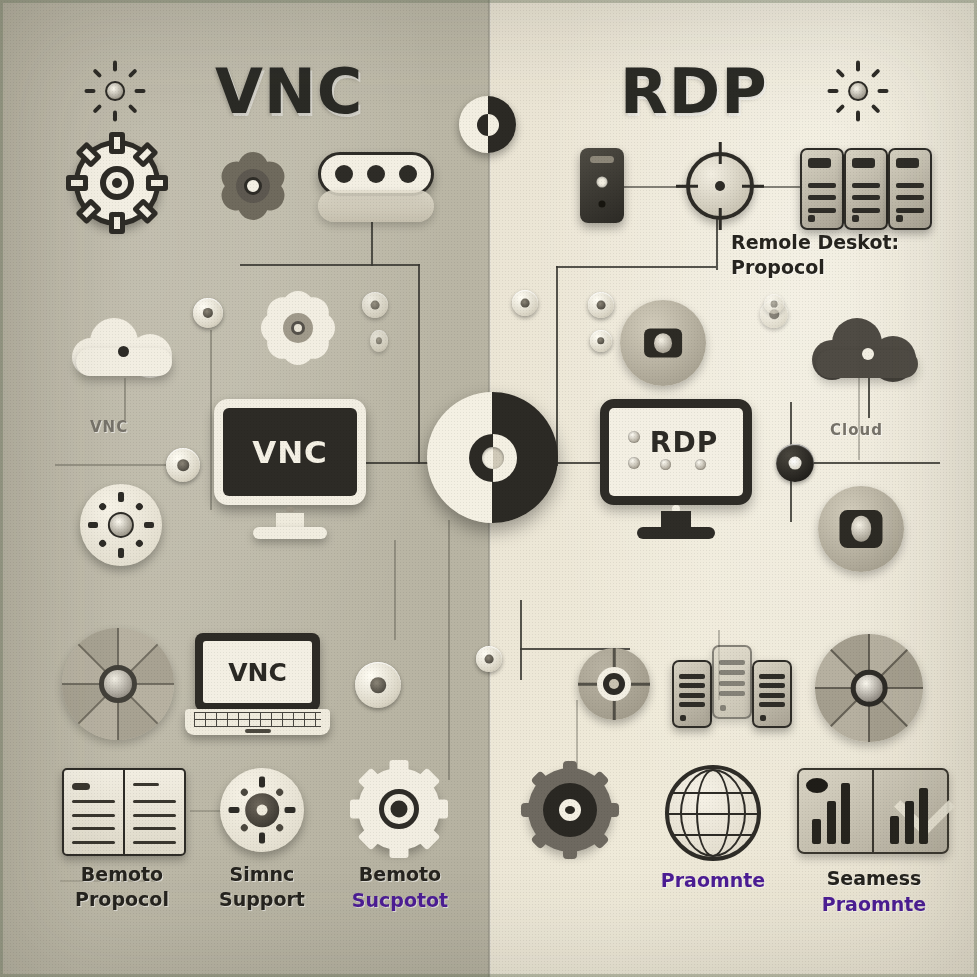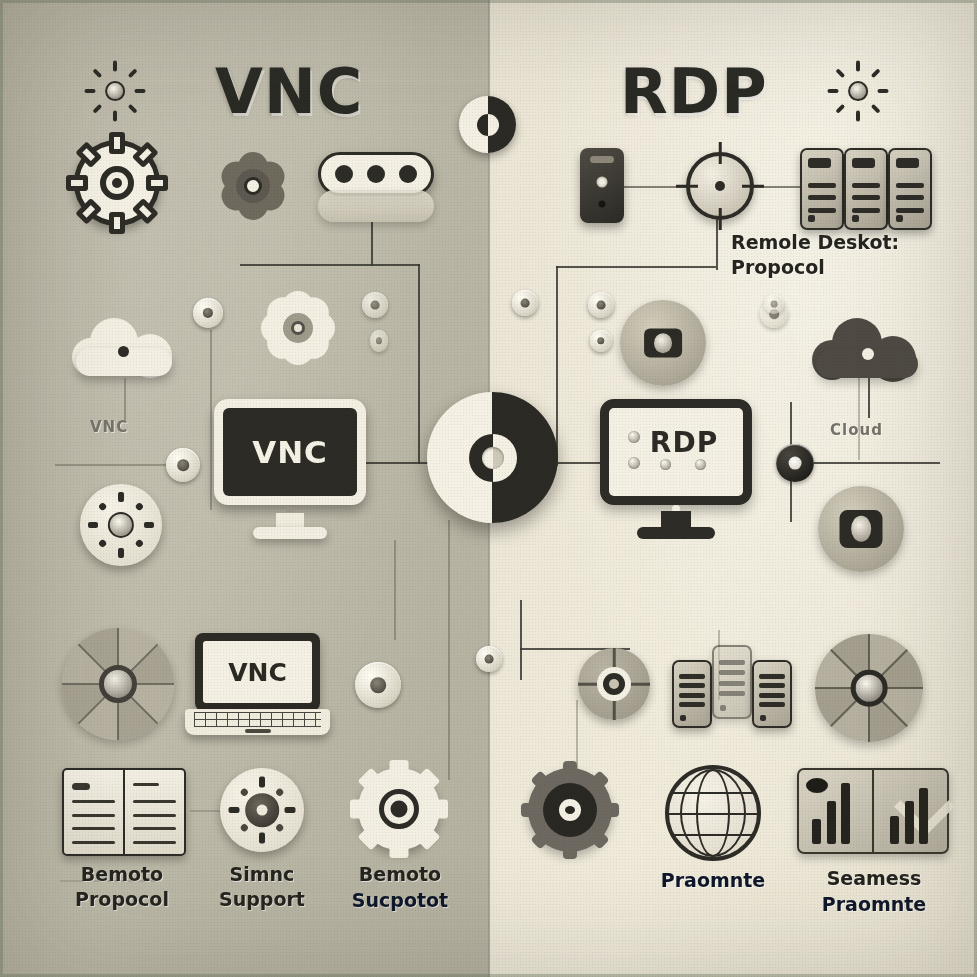--- a/index.html
+++ b/index.html
@@ -49,21 +49,21 @@
   #title-vnc{left:215px;top:55px;font-size:62px;}
   #title-rdp{left:620px;top:55px;font-size:62px;}
 
   
   .cap{
     position:absolute;color:#26241f;font-size:19px;line-height:25px;
     font-family:"DejaVu Sans", sans-serif;font-weight:bold;
     text-shadow:1px 1px 0 rgba(255,255,255,.55);
     white-space:pre-line;
   }
-  .cap.soft{color:#0f172a;font-weight:bold;}
+  .cap.soft{color:#4c1d95;font-weight:bold;}
   .cap.center{text-align:center;}
   .tiny{font-size:15px;color:#77736a;font-weight:bold;letter-spacing:1px;}
 
   
   .line{position:absolute;background:#3a3832;opacity:.85;}
   .line.h{height:2px;}
   .line.v{width:2px;}
   .line.light{background:#6a675c;opacity:.5;}
 
   

